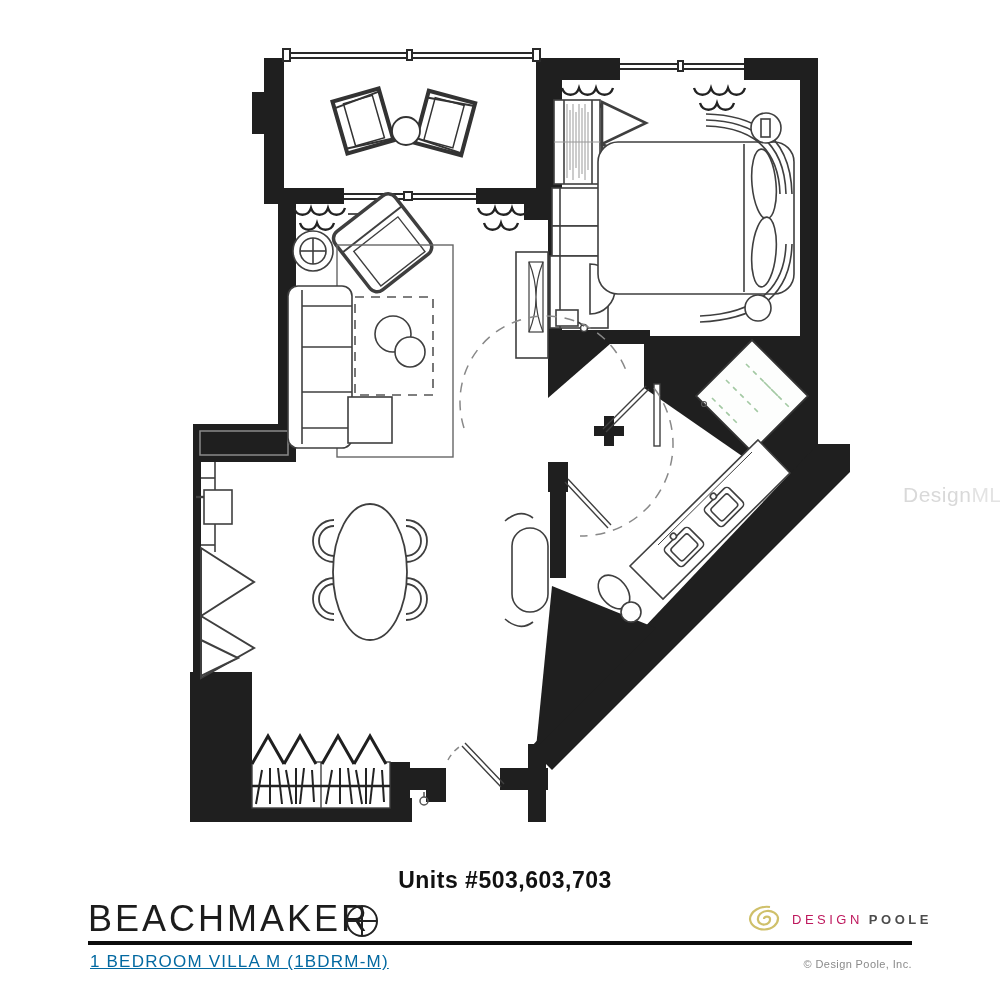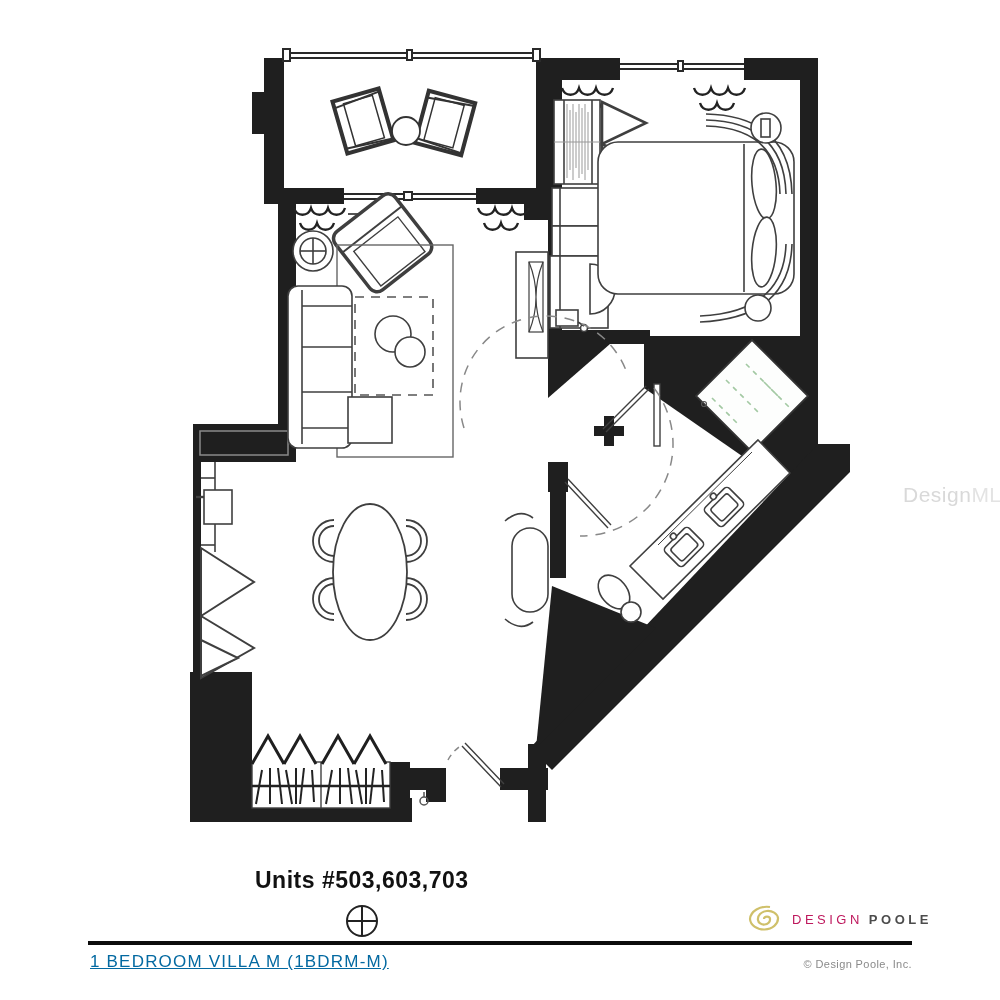--- a/index.html
+++ b/index.html
@@ -1,19 +1,19 @@
 <!DOCTYPE html>
 <html><head>
 <meta charset="utf-8">
 <style>
   html,body{margin:0;padding:0;background:#fff;}
   #canvas{position:relative;width:1000px;height:1000px;background:#ffffff;overflow:hidden;
           font-family:"Liberation Sans", sans-serif;}
   #plan-svg{position:absolute;left:0;top:0;width:1000px;height:1000px;}
-  .units-label{position:absolute;left:255px;top:867px;width:500px;text-align:left;
+  .units-label{position:absolute;left:255px;top:867px;width:500px;text-align:center;
 
                font-size:23px;font-weight:bold;color:#111;letter-spacing:.5px;}
   .brand-name{position:absolute;left:88px;top:898px;font-size:36px;font-weight:300;
               color:#1c1c1c;letter-spacing:3px;}
   .compass{position:absolute;left:344px;top:903px;width:36px;height:36px;}
   .rule{position:absolute;left:88px;top:941px;width:824px;height:4px;background:#0c0c0c;}
   .unit-type{position:absolute;left:90px;top:952px;font-size:17px;color:#0369a1;
              letter-spacing:1.2px;text-decoration:underline;}
   .designer{position:absolute;left:744px;top:902px;display:flex;align-items:center;}
   .designer .spiral{width:40px;height:34px;margin-right:8px;}
@@ -291,20 +291,21 @@
       </g>
       <g stroke="#555" stroke-width="1.5" fill="none">
         <circle cx="424" cy="801" r="4"></circle>
         <line x1="424" y1="792" x2="424" y2="797"></line>
       </g>
     </g>
   </svg>
 
   <div class="units-label">Units #503,603,703</div>
 
+  <div class="brand-name">BEACHMAKER</div>
 
   <svg class="compass" viewBox="0 0 36 36">
     <circle cx="18" cy="18" r="15" fill="none" stroke="#222" stroke-width="2"></circle>
     <line x1="18" y1="3" x2="18" y2="33" stroke="#222" stroke-width="2"></line>
     <line x1="3" y1="18" x2="33" y2="18" stroke="#222" stroke-width="2"></line>
   </svg>
 
   <div class="rule"></div>
 
   <div class="unit-type">1 BEDROOM VILLA M (1BDRM-M)</div>

